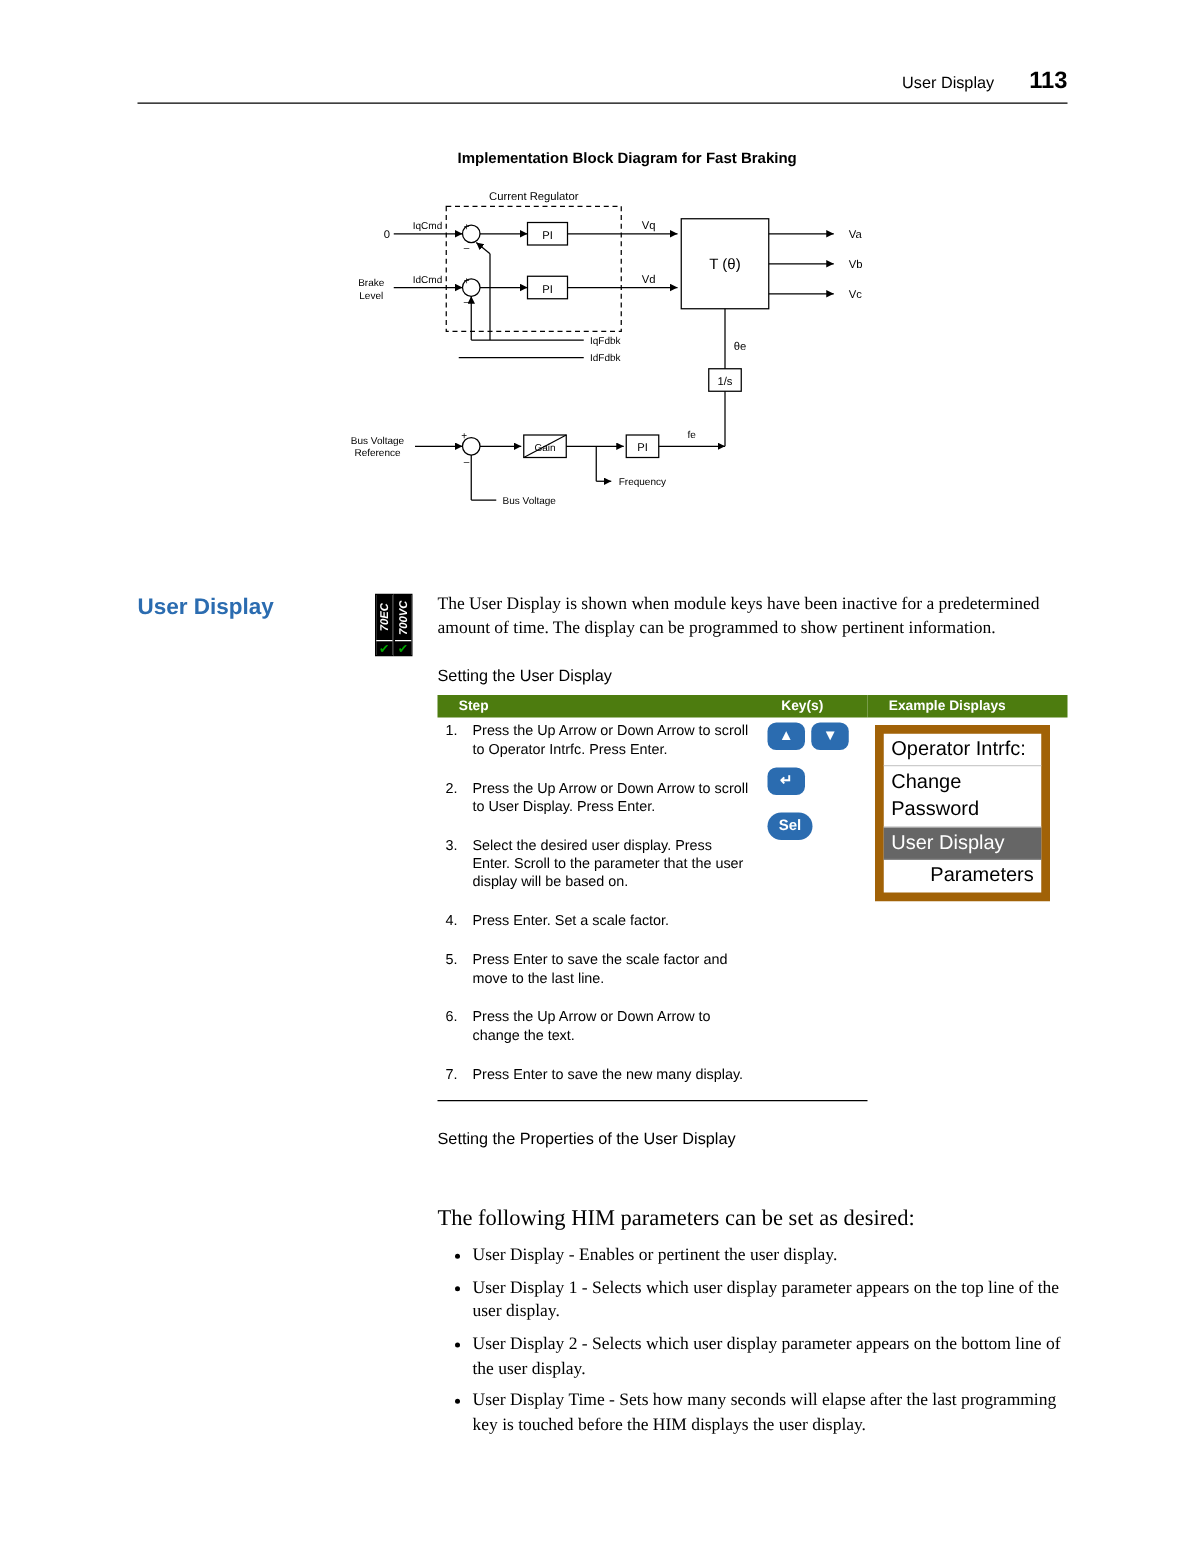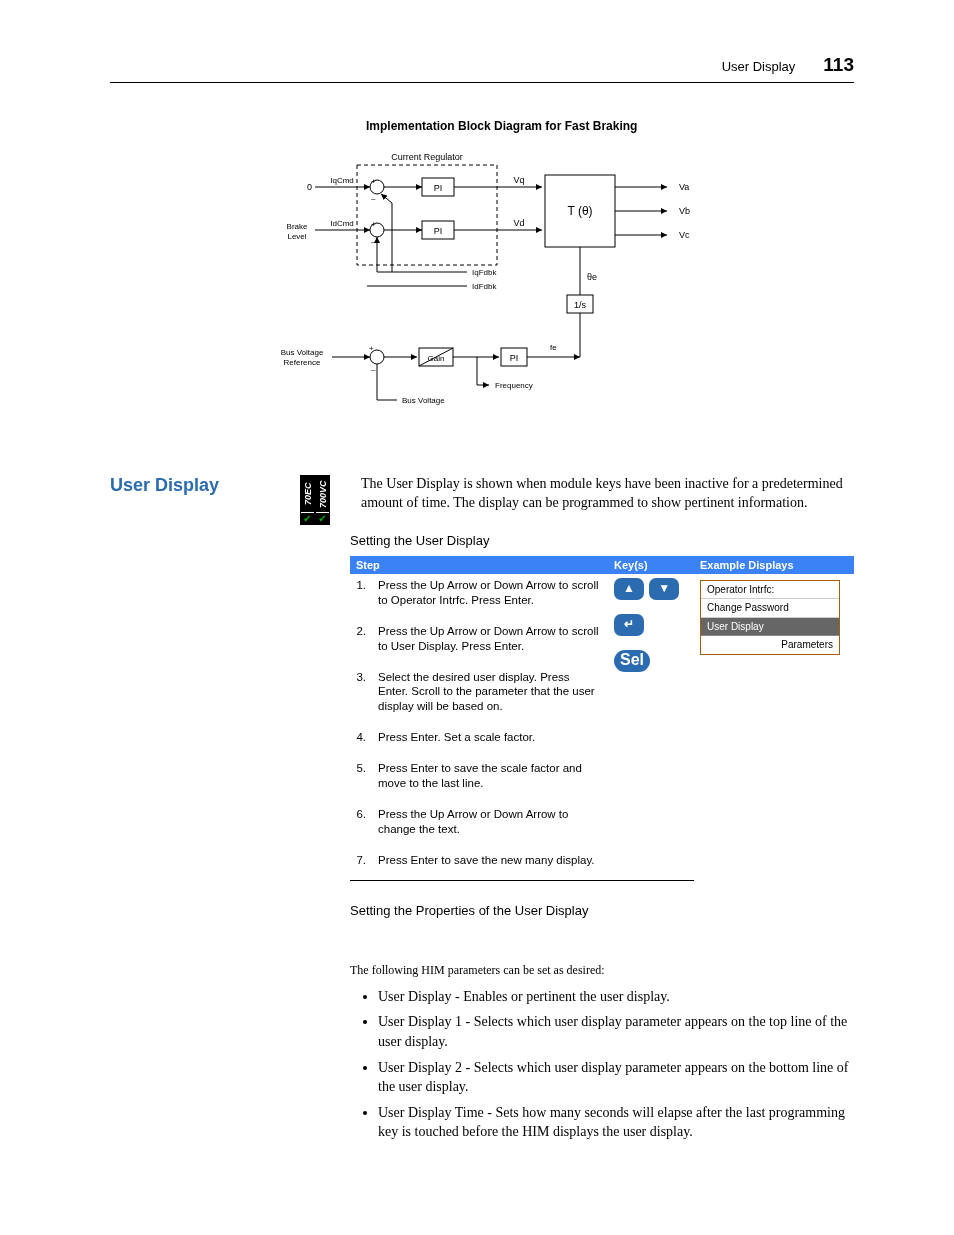--- a/index.html
+++ b/index.html
@@ -79,39 +79,39 @@
     background: #000;
     color: #0a0;
     display: flex;
     align-items: center;
     justify-content: center;
     font-size: 10px;
     border-top: 1px solid #fff;
   }
   .badge-col { display: flex; flex-direction: column; border: 1px solid #000; }
   .right-col { flex: 1; }
-  .intro { font-size: 14px; line-height: 1.35; margin-bottom: 20px; margin-left: 11px; }
+  .intro { font-size: 14px; line-height: 1.35; margin-bottom: 20px; }
   .sub-heading {
     font-family: Arial, Helvetica, sans-serif;
     font-size: 13px;
     margin-bottom: 8px;
   }
   table.steps {
     border-collapse: collapse;
     width: 100%;
     font-family: Arial, Helvetica, sans-serif;
     font-size: 11.5px;
     margin-bottom: 22px;
   }
   table.steps thead th {
-    background: #3b82f6;
+    background: #4d7c0f;
     color: #fff;
     text-align: left;
     font-weight: bold;
-    padding: 3px 6px;
+    padding: 3px 17px;
     font-size: 11px;
   }
   table.steps td {
     vertical-align: top;
     padding: 4px 6px 12px 6px;
     line-height: 1.3;
   }
   table.steps tbody tr:last-child td { border-bottom: 1px solid #000; }
   .step-num { text-align: right; width: 22px; white-space: nowrap; }
   .keys-col { width: 86px; }
@@ -122,31 +122,31 @@
     justify-content: center;
     background: #2b6cb0;
     color: #fff;
     border-radius: 7px;
     width: 30px;
     height: 22px;
     font-size: 12px;
     font-weight: bold;
     margin-right: 2px;
   }
-  .key-pill.sel { border-radius: 11px; width: 36px; font-size: 16px; }
+  .key-pill.sel { border-radius: 11px; width: 36px; font-size: 12px; }
   .example-disp {
-    border: 1px solid #a16207;
-    font-size: 10px;
+    border: 7px solid #a16207;
+    font-size: 16px;
     line-height: 1.35;
     width: 140px;
   }
   .example-disp .row { padding: 2px 6px; border-bottom: 1px solid #ccc; }
   .example-disp .row.sel { background: #666; color: #fff; border-bottom: 1px solid #888; }
   .example-disp .row:last-child { border-bottom: none; text-align: right; }
-  .body-text { font-size: 12px; line-height: 1.4; margin-bottom: 8px; margin-top: 44px; }
+  .body-text { font-size: 18px; line-height: 1.4; margin-bottom: 8px; margin-top: 44px; }
   ul.bullets { list-style: disc; padding-left: 28px; font-size: 14px; line-height: 1.4; }
   ul.bullets li { margin-bottom: 6px; }
 </style>
 </head>
 <body>
 
 <div class="page">
 
   <div class="header-row">
     <span class="header-title">User Display</span>

